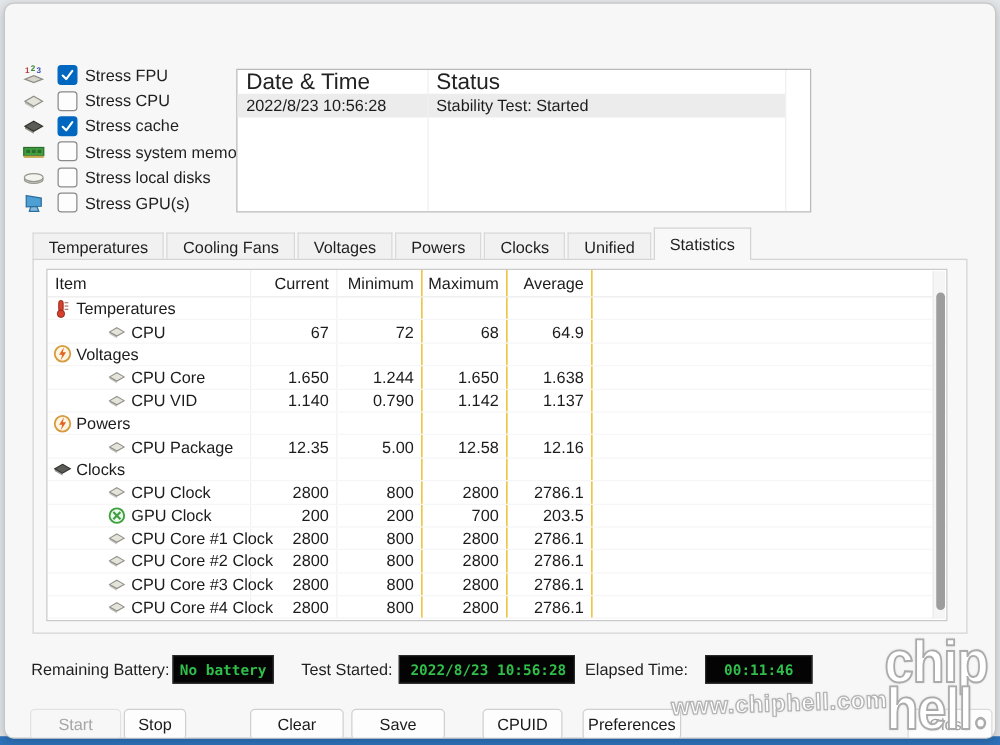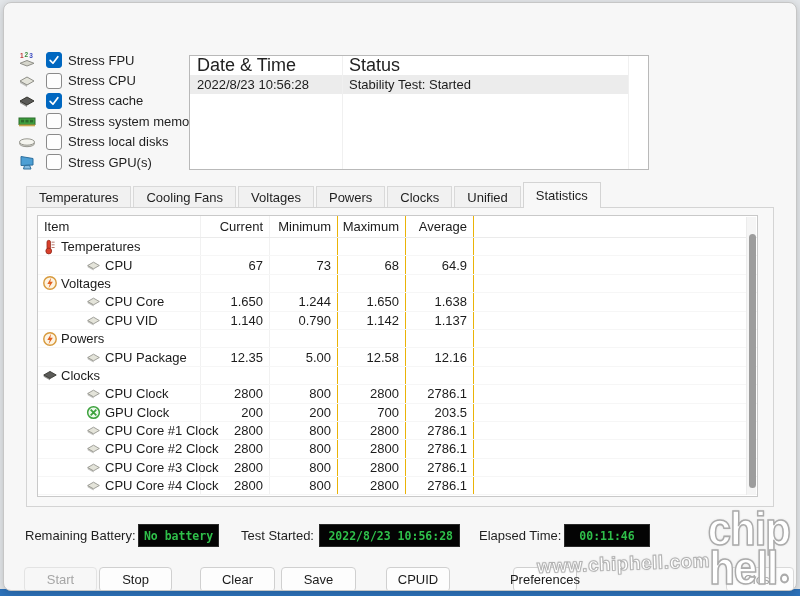--- a/index.html
+++ b/index.html
@@ -244,21 +244,21 @@
               <div class="s-item ind-item">
                 <span class="row-ic small">
                   <svg viewBox="0 0 18 18">
                     <polygon points="9,5 16,9 9,13 2,9" fill="#e4e4da" stroke="#8f8f88" stroke-width="1"></polygon>
                     <polygon points="2,9 9,13 9,15 2,11" fill="#8f8f88" opacity=".55"></polygon>
                   </svg>
                 </span>
                 <span class="row-label">CPU</span>
               </div>
               <div class="s-num">67</div>
-              <div class="s-num2">73</div>
+              <div class="s-num2">72</div>
               <div class="s-num2">68</div>
               <div class="s-num2">64.9</div>
               <div class="s-fill"></div>
             </div>
             <div class="stats-row">
               <div class="s-item ind-group">
                 <span class="row-ic">
                   <svg viewBox="0 0 18 18">
                     <circle cx="9" cy="9" r="7" fill="#fdf4e2" stroke="#d79a3d" stroke-width="1.6"></circle>
                     <polygon points="10.3,3.2 6,10 8.8,10 7.4,14.8 12.2,7.6 9.3,7.6" fill="#e2621e"></polygon>
@@ -456,32 +456,32 @@
     </div>
 
     <span class="sb-label" style="left:21px">Remaining Battery:</span>
     <div class="lcd center" style="left:134px; width:81px">
       <span style="color: rgb(47, 191, 74);">No battery</span>
     </div>
     <span class="sb-label" style="left:237px">Test Started:</span>
     <div class="lcd right" style="left:315px; width:141px">
       <span style="color: rgb(47, 191, 74);">2022/8/23 10:56:28</span>
     </div>
-    <span class="sb-label" style="left:475px">Elapsed Time:</span>
+    <span class="sb-label" style="left:464px">Elapsed Time:</span>
     <div class="lcd center" style="left:560px; width:86px">
       <span style="color: rgb(47, 191, 74);">00:11:46</span>
     </div>
 
     <div id="btn-holder">
         <button class="btn disabled" disabled="" style="left: 20px; width: 73px;">Start</button>
-        <button class="btn" style="left: 95px; width: 73px;">Stop</button>
+        <button class="btn" style="left: 95px; width: 50px;">Stop</button>
         <button class="btn" style="left: 196px; width: 75px;">Clear</button>
         <button class="btn" style="left: 277px; width: 75px;">Save</button>
         <button class="btn" style="left: 382px; width: 64px;">CPUID</button>
-        <button class="btn" style="left: 462px; width: 64px; margin-left: 47px;">Preferences</button>
+        <button class="btn" style="left: 462px; width: 79px;">Preferences</button>
         <button class="btn dimmed" style="left: 722px; width: 68px;">Close</button>
       </div>
 
     <div class="wm wm-url">www.chiphell.com</div>
     <div class="wm wm-logo">
       <div>chip</div>
       <div><span>hell</span><span class="wm-dot"></span></div>
     </div>
 
   </div>

